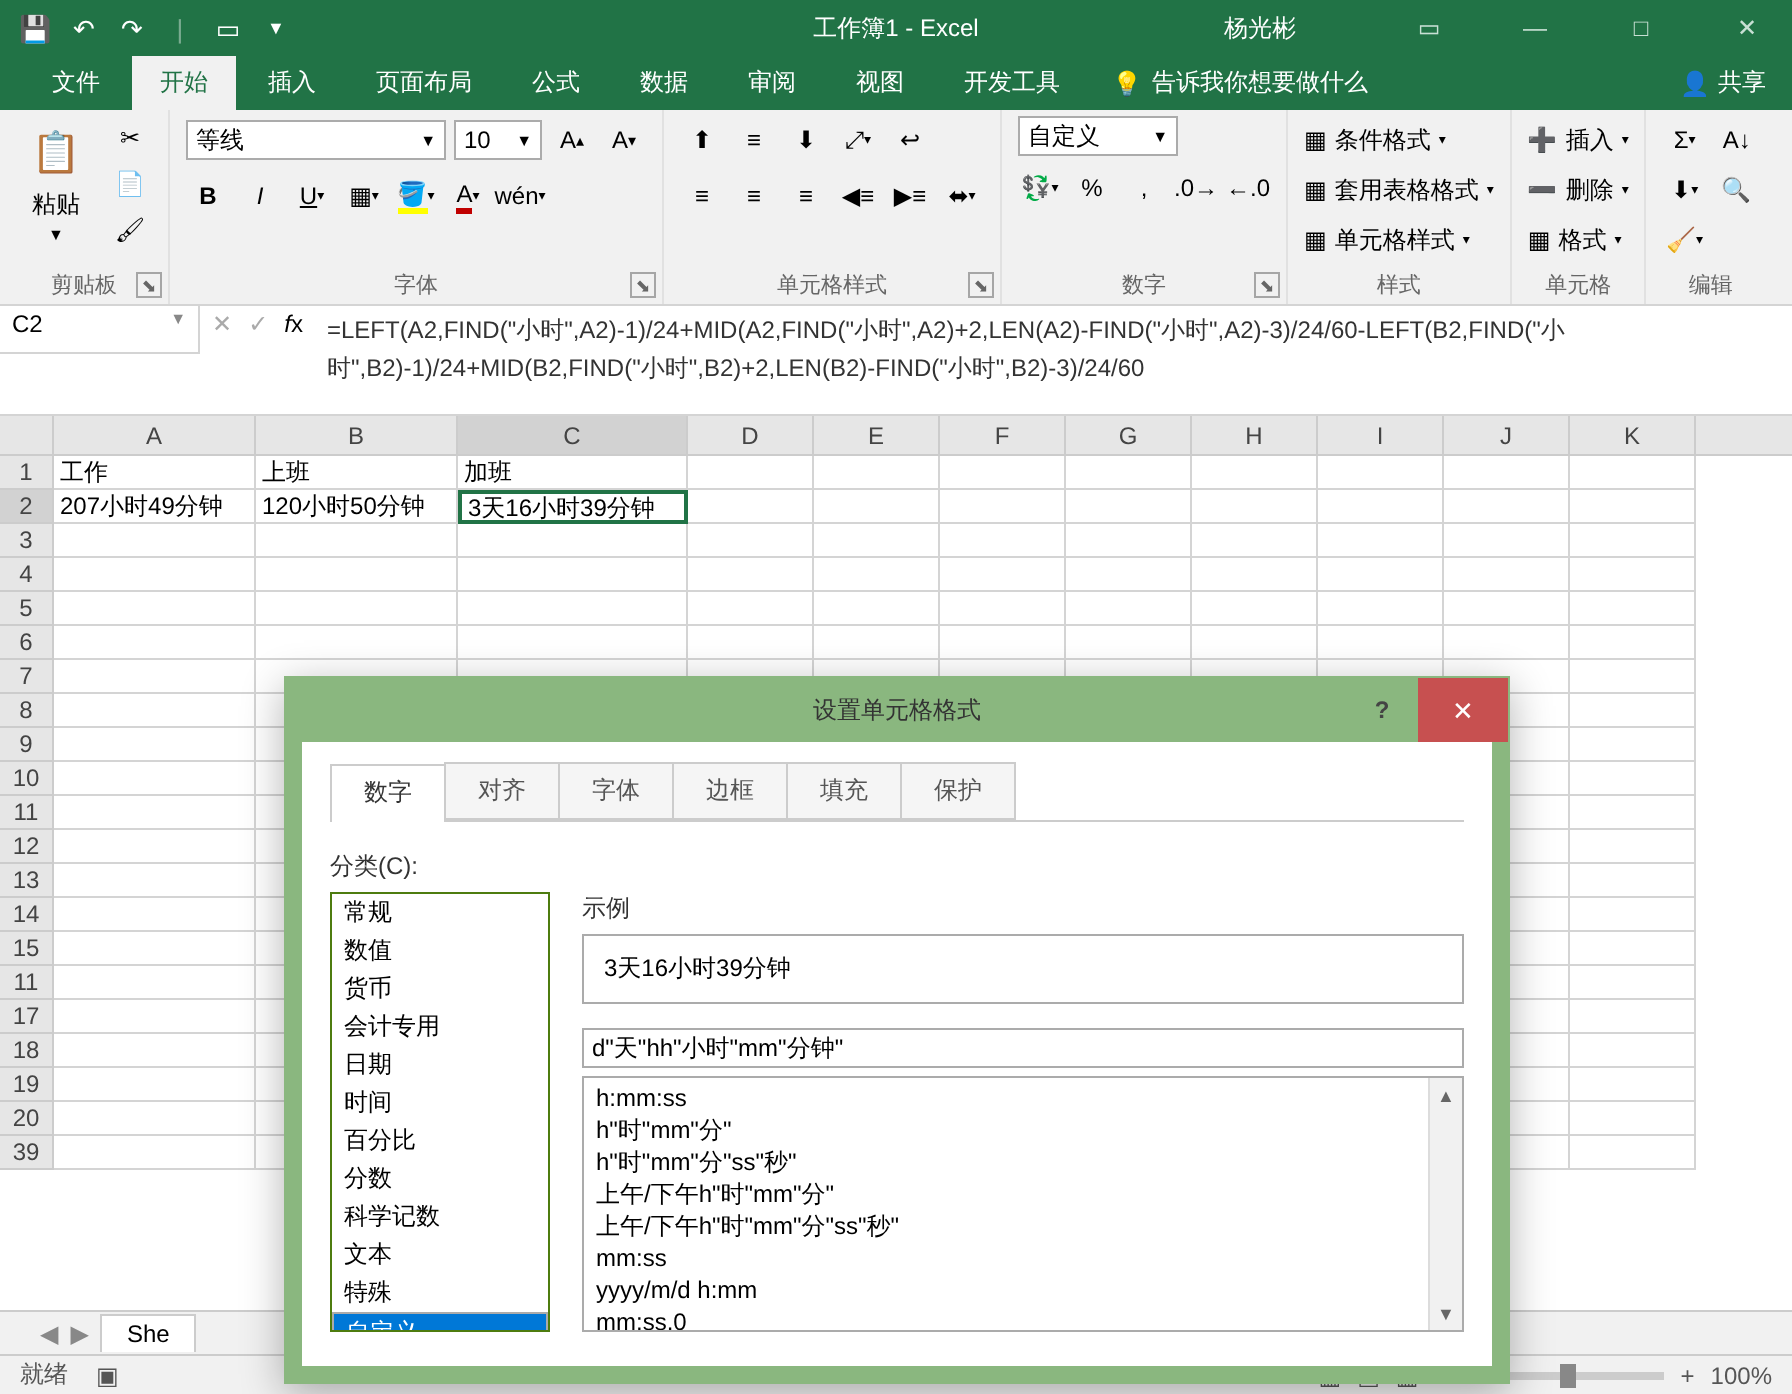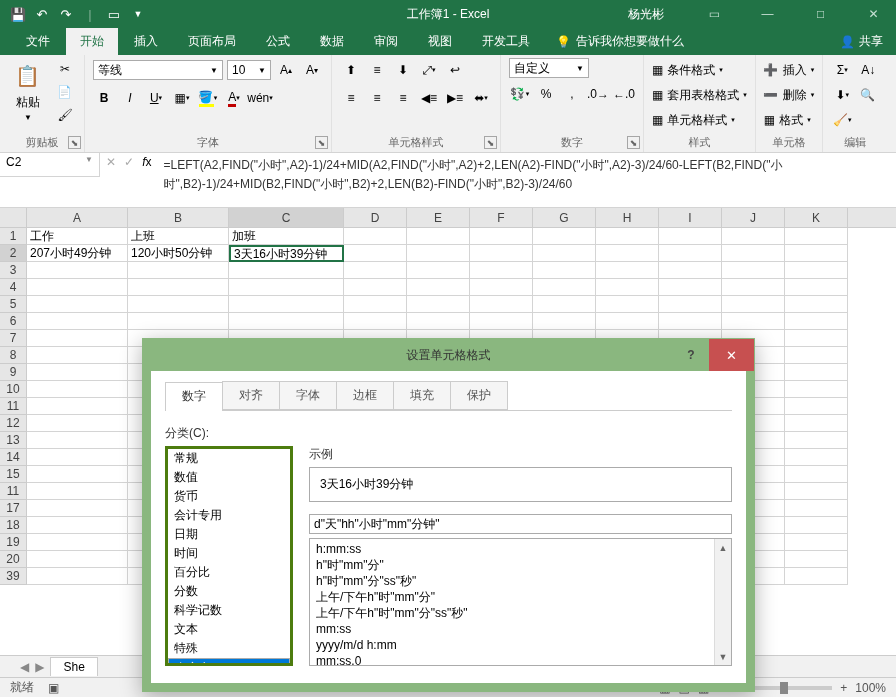--- a/index.html
+++ b/index.html
@@ -2,21 +2,21 @@
 <html><head>
 <meta charset="utf-8">
 <style>
 *{box-sizing:border-box;margin:0;padding:0;font-family:"Microsoft YaHei",sans-serif;font-size:12px}
 body{background:#fff;width:896px;height:697px;overflow:hidden;position:relative}
 .titlebar{background:#217346;height:28px;display:flex;align-items:center;color:#fff;position:relative}
 .qat{display:flex;align-items:center;gap:8px;padding:0 10px}
 .qat-icon{width:16px;height:16px;display:flex;align-items:center;justify-content:center;font-size:13px;color:#fff}
 .title-center{position:absolute;left:50%;transform:translateX(-50%);font-size:12px;color:#fff}
 .title-right{position:absolute;right:0;display:flex;align-items:center;gap:8px}
-.title-user{margin-right:20px;color:#fff}
+.title-user{margin-right:36px;color:#fff}
 .win-btn{width:45px;height:28px;display:flex;align-items:center;justify-content:center;color:#c8e0d4}
 .win-btn.close{color:#c8e0d4}
 .ribbon-tabs{background:#217346;height:27px;display:flex;align-items:flex-end;padding-left:12px;gap:2px}
 .rt{padding:5px 14px;color:#fff;cursor:pointer}
 .rt.active{background:#f1f1f1;color:#217346}
 .rt-tell{color:#fff;padding:5px 10px;display:flex;align-items:center;gap:5px}
 .rt-share{position:absolute;right:5px;color:#fff;padding:5px 8px;display:flex;align-items:center;gap:4px}
 .ribbon{background:#f1f1f1;height:98px;border-bottom:1px solid #d4d4d4;display:flex}
 .rgroup{border-right:1px solid #e1e1e1;padding:3px 8px 2px;display:flex;flex-direction:column;justify-content:space-between;position:relative}
 .rgroup-label{text-align:center;color:#666;font-size:11px;padding-top:2px}
@@ -48,21 +48,21 @@
 .statusbar{position:absolute;bottom:0;left:0;right:0;height:20px;background:#f1f1f1;border-top:1px solid #ccc;display:flex;align-items:center;padding:0 10px;justify-content:space-between;font-size:11px;color:#555}
 .dialog{position:absolute;left:142px;top:338px;width:613px;background:#fff;border:1px solid #8ab77f;box-shadow:0 5px 20px rgba(0,0,0,.3)}
 .dlg-title{background:#8ab77f;height:32px;display:flex;align-items:center;justify-content:center;color:#333;position:relative}
 .dlg-close{position:absolute;right:0;top:0;width:45px;height:32px;background:#c75050;color:#fff;display:flex;align-items:center;justify-content:center;font-size:13px}
 .dlg-help{position:absolute;right:48px;top:0;width:30px;height:32px;display:flex;align-items:center;justify-content:center;color:#444;font-weight:bold}
 .dlg-body{padding:10px 14px;border:8px solid #8ab77f;border-top:none;min-height:320px}
 .dlg-tabs{display:flex;border-bottom:1px solid #ccc;margin-bottom:14px}
 .dlg-tab{padding:5px 16px;border:1px solid #ccc;border-bottom:none;margin-right:-1px;background:#fff;position:relative;top:1px;color:#333}
 .dlg-tab.inactive{background:#f5f5f5;color:#555;top:0;border-bottom:1px solid #ccc}
 .dlg-cols{display:flex;gap:16px}
-.cat-list{width:128px;border:3px solid #4d7c0f;height:220px;overflow:auto}
+.cat-list{width:110px;border:1px solid #4d7c0f;height:220px;overflow:auto}
 .cat-item{padding:1px 6px}
 .cat-item.sel{background:#0078d7;color:#fff}
 .right-pane{flex:1}
 .lbl{margin-bottom:4px;color:#333}
 .example-box{border:1px solid #ababab;padding:8px 10px;margin-bottom:12px}
 .type-input{width:100%;border:1px solid #ababab;padding:2px 4px;margin-bottom:4px}
 .type-list{border:1px solid #ababab;height:128px;overflow:auto;padding:2px 0;position:relative}
 .type-item{padding:0 6px;line-height:16px}
 .type-sb{position:absolute;right:0;top:0;width:17px;height:100%;background:#f1f1f1;border-left:1px solid #dcdcdc}
 .type-sb-btn{height:17px;background:#f1f1f1;display:flex;align-items:center;justify-content:center;font-size:9px;color:#666}

